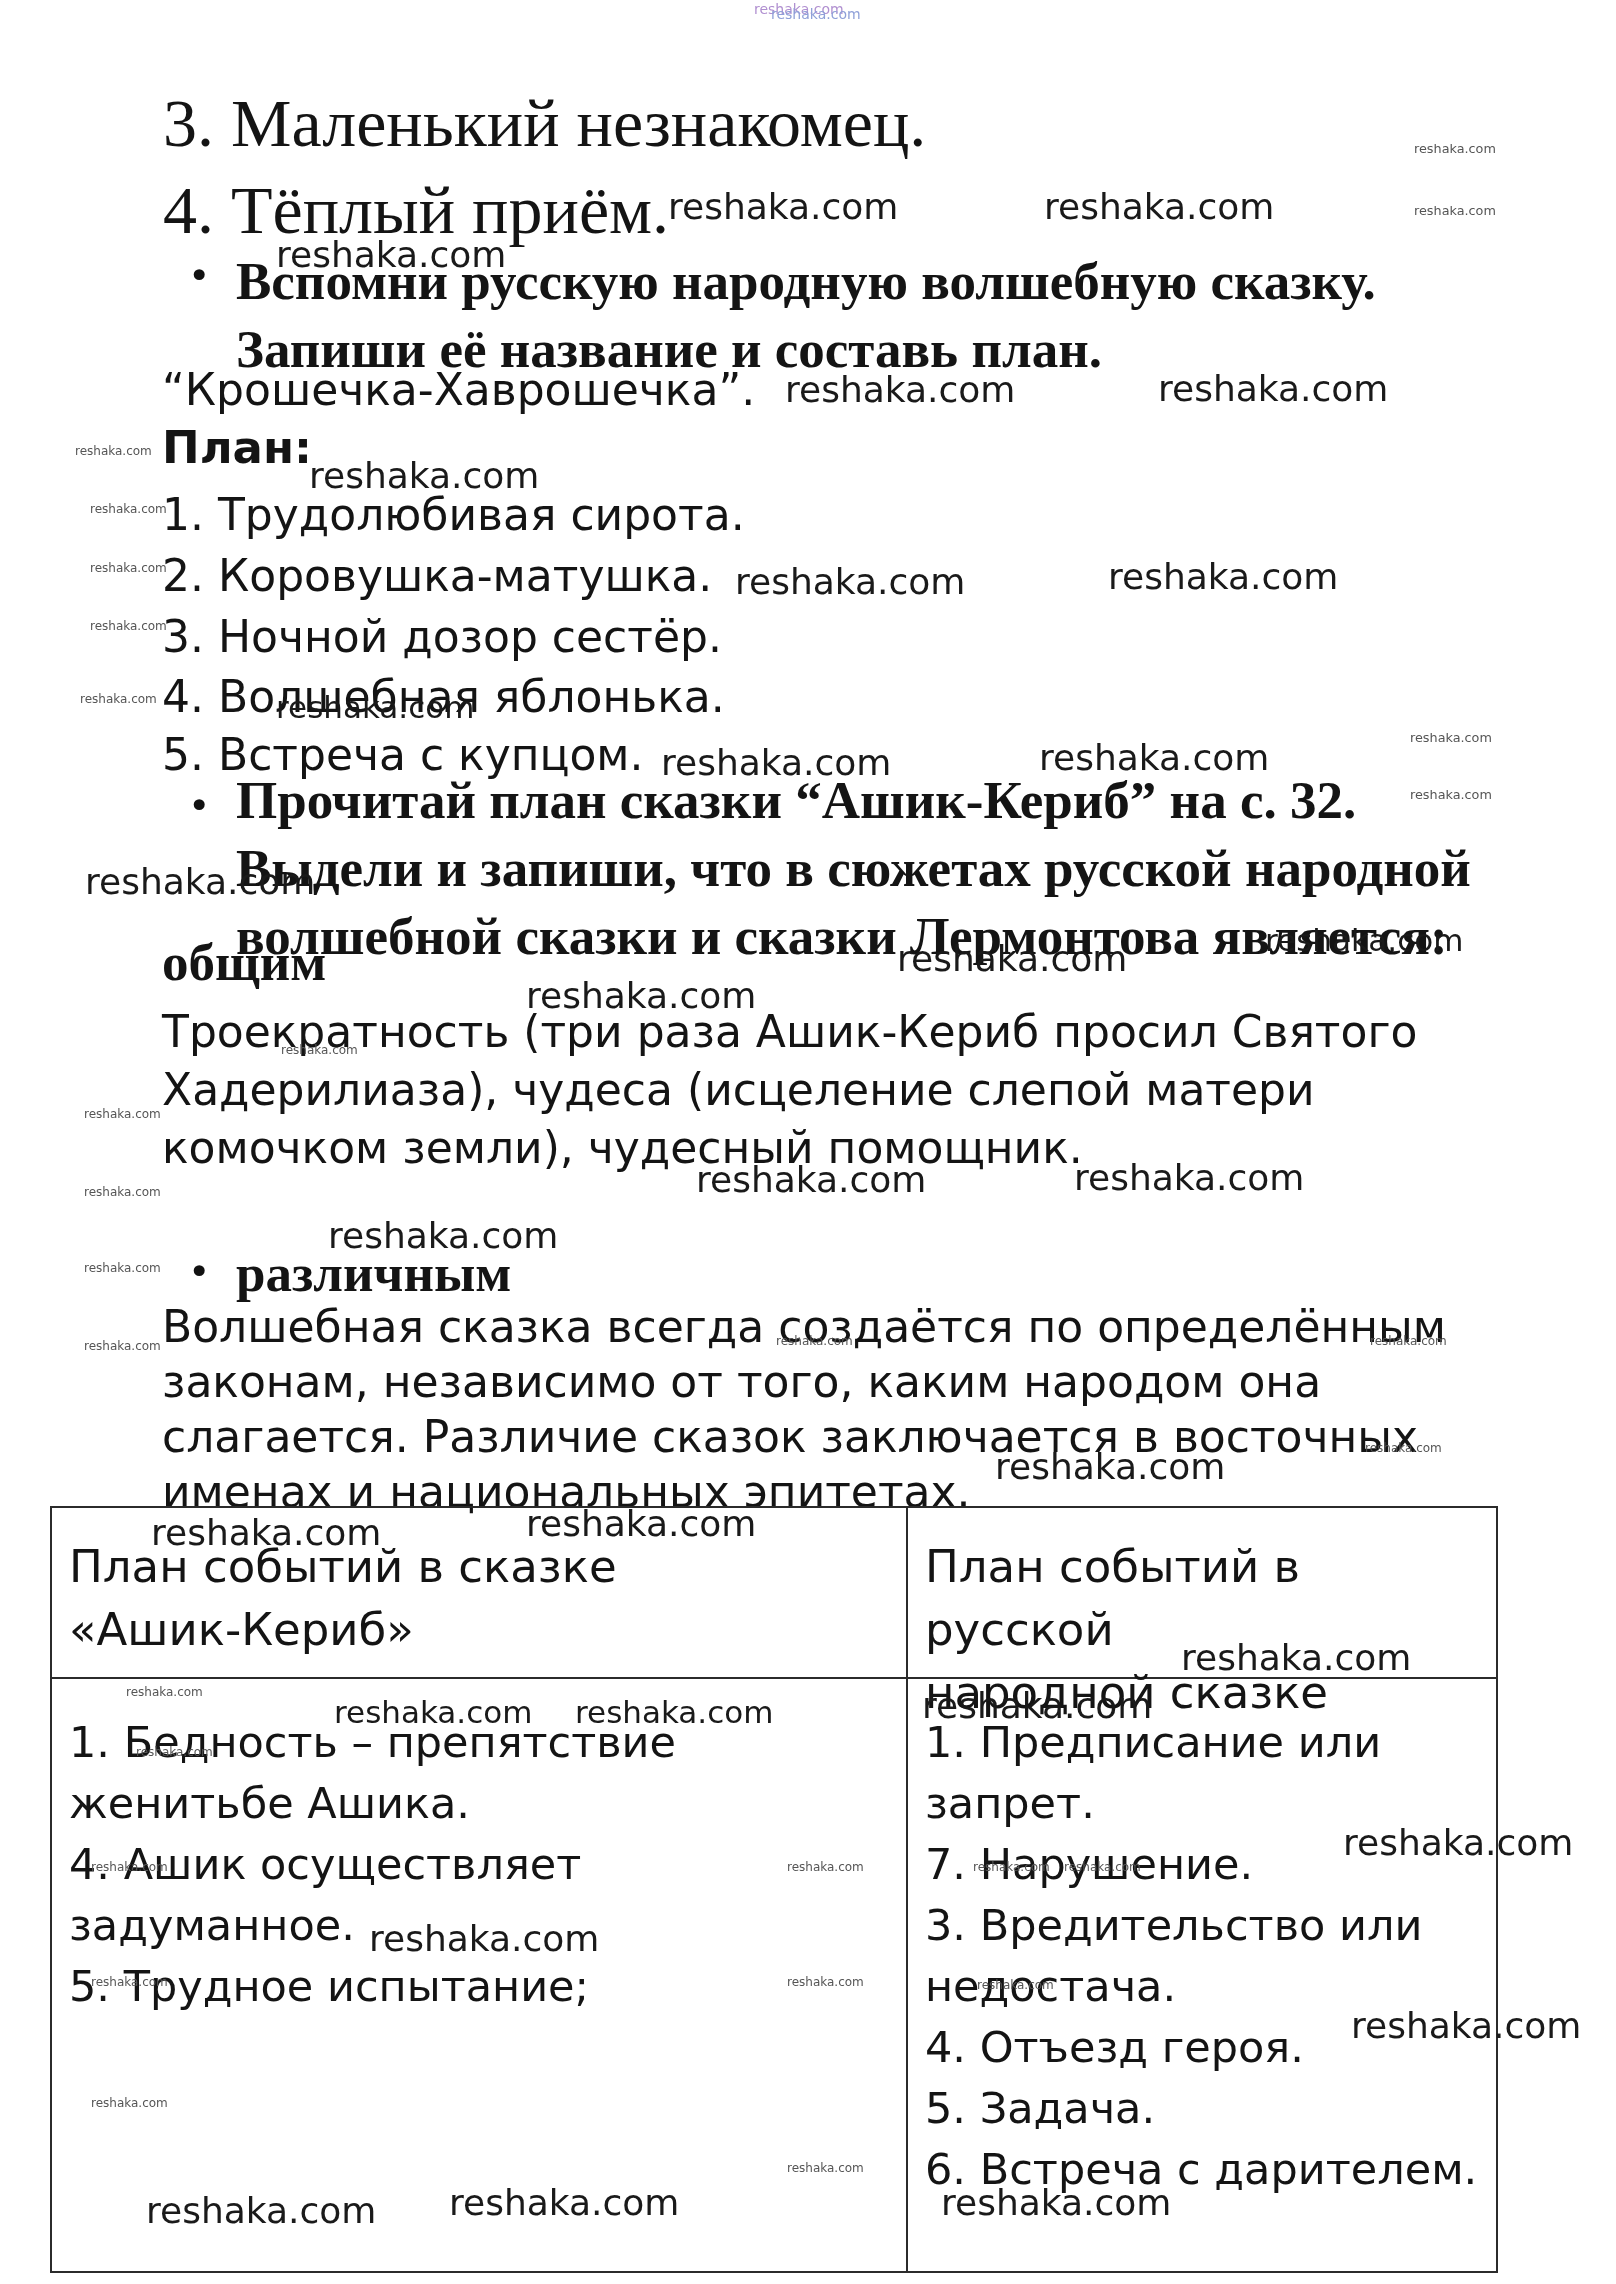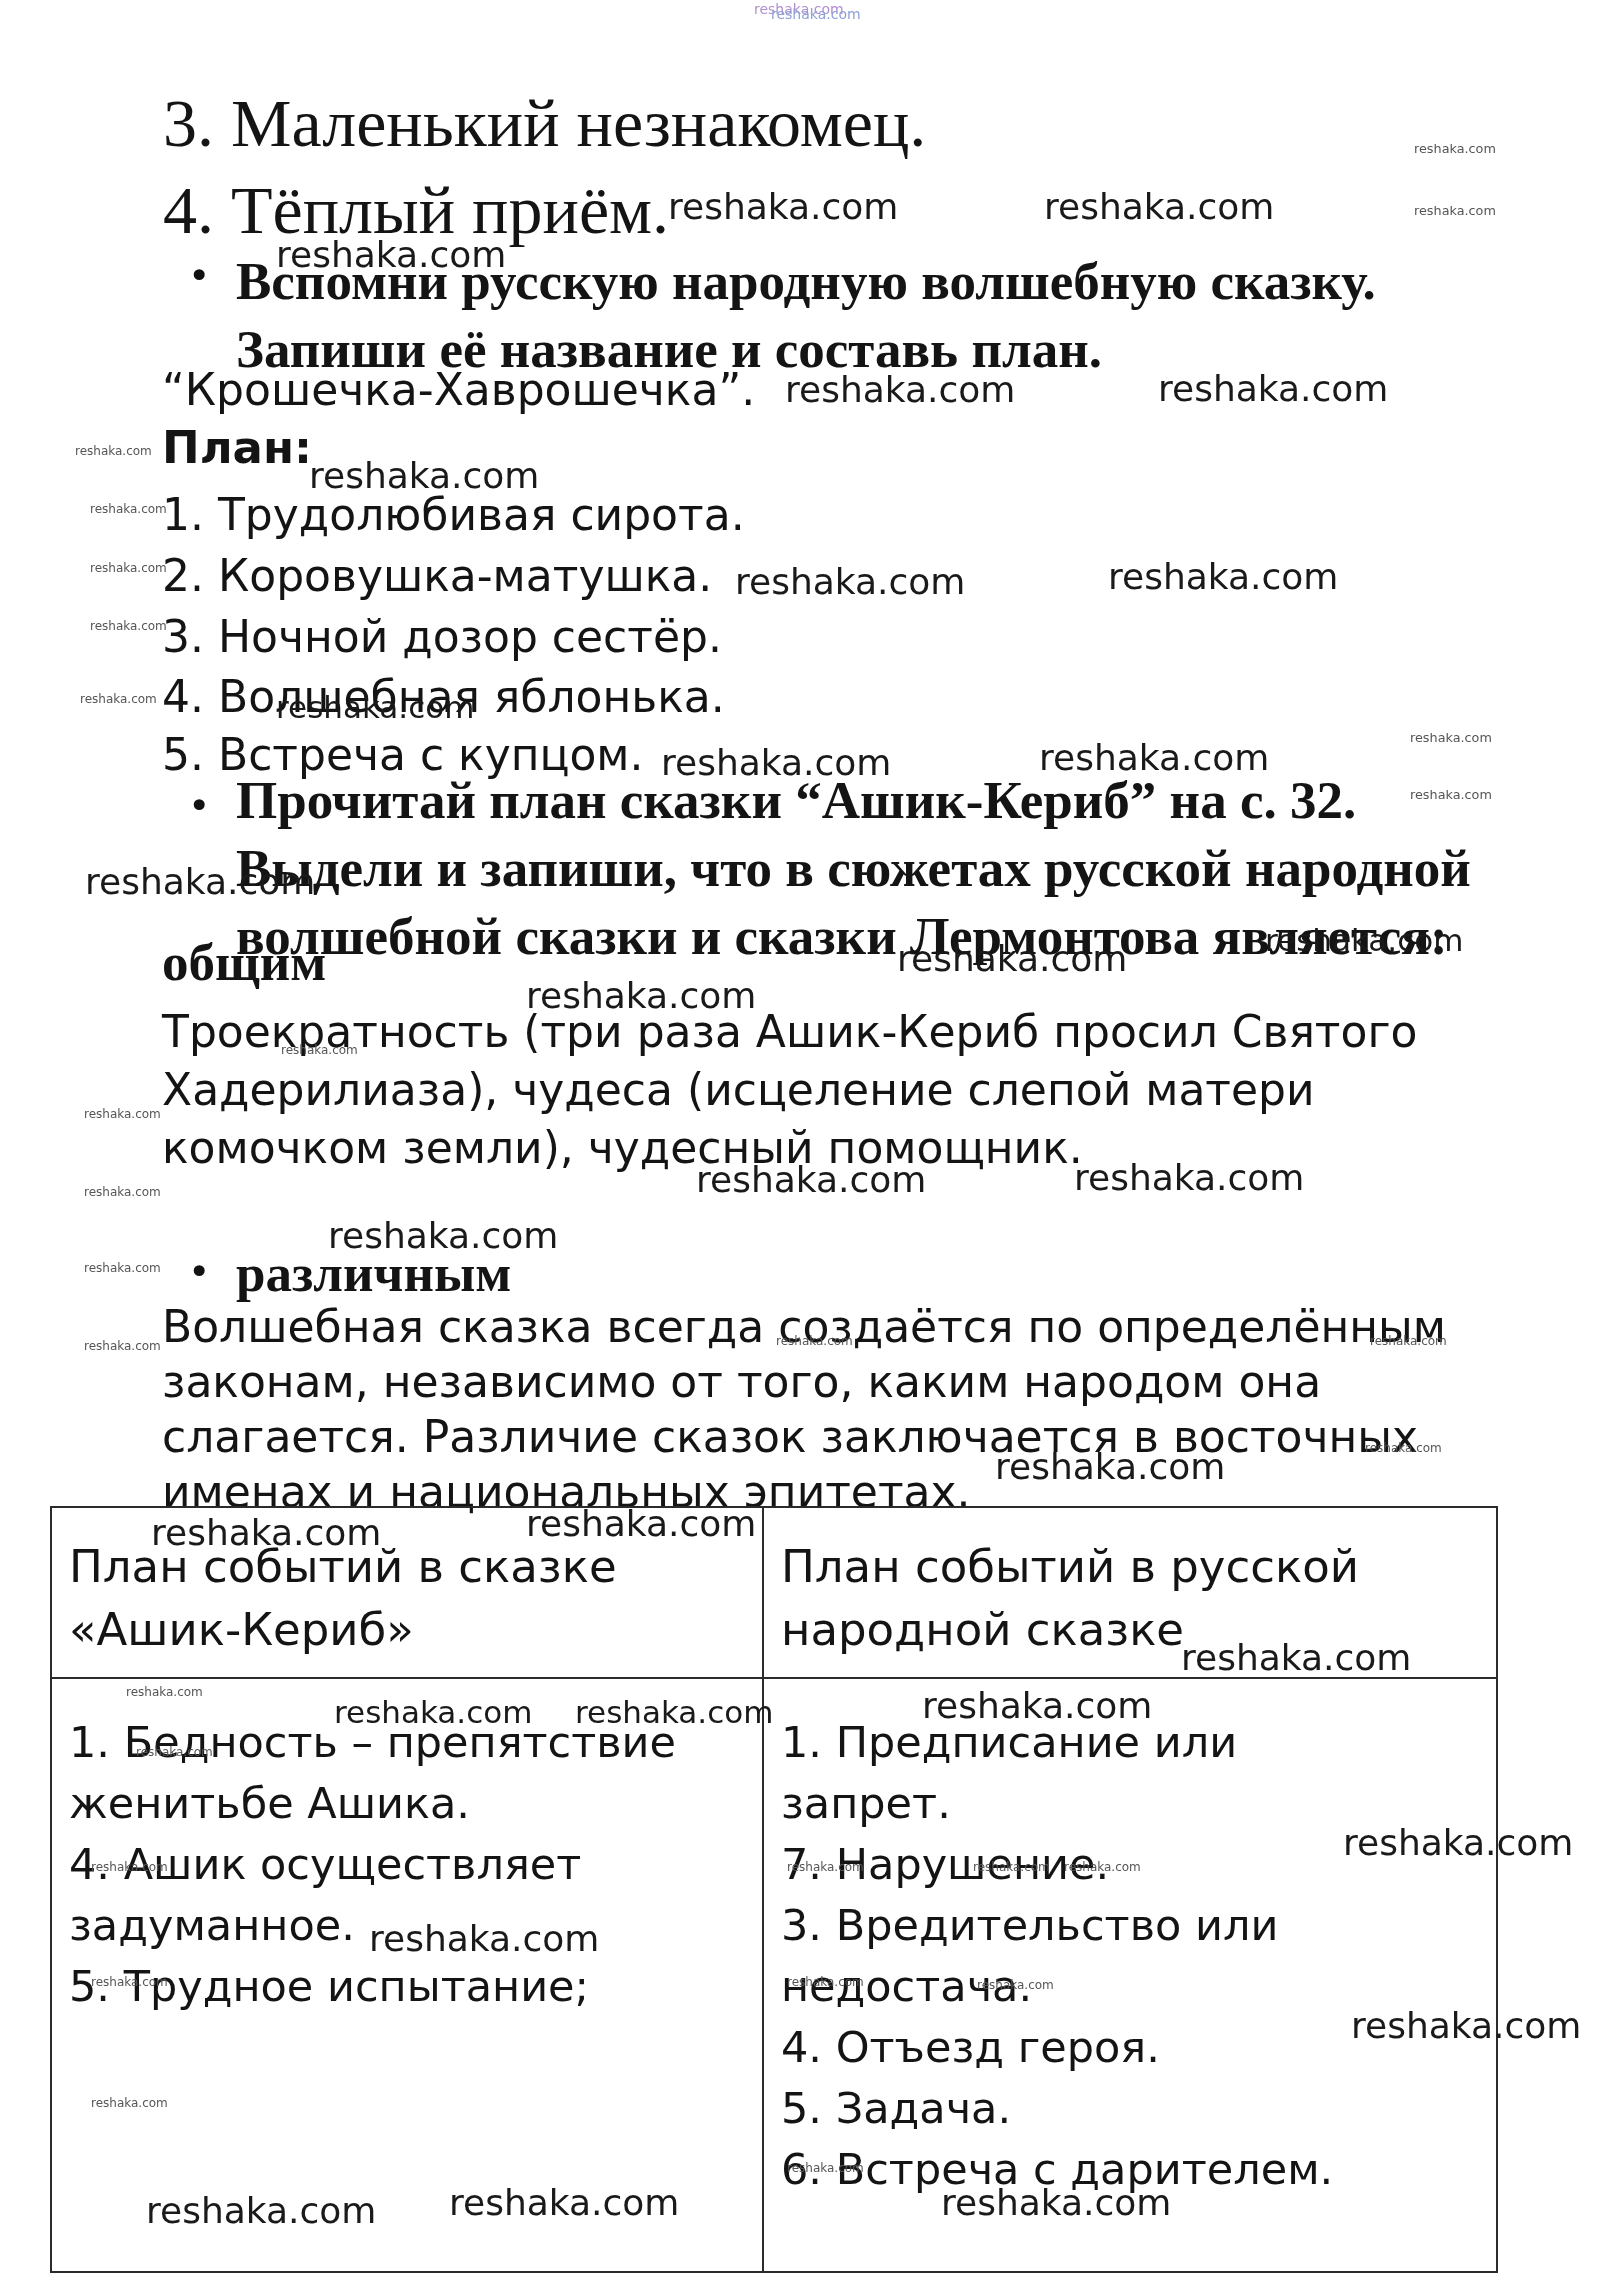--- a/index.html
+++ b/index.html
@@ -34,21 +34,21 @@
   }
   .hdr-row, .body-row { display: flex; }
   .hdr-row { height: 171px; border-bottom: 2.1px solid #2b2b2b; }
   .body-row { height: 592px; }
   .cell {
     font-family: "DejaVu Sans", sans-serif;
     font-size: 43px; line-height: 61px; color: #141414;
   }
   .hdr-row .cell { font-size: 45px; line-height: 63px; padding: 27px 17px 0 17px; }
   .body-row .cell { padding: 33px 17px 0 17px; }
-  .cell-l { width: 712px; border-right: 2.1px solid #2b2b2b; }
+  .cell-l { width: 856px; border-right: 2.1px solid #2b2b2b; }
   .cell-r { flex: 1; }
   .cell p { margin: 0; }
 
   #wm-layer { position: absolute; inset: 0; pointer-events: none; }
   .wm { position: absolute; font-family: "DejaVu Sans", sans-serif; white-space: nowrap; }
 </style>
 </head>
 <body>
 
 <div class="page">

